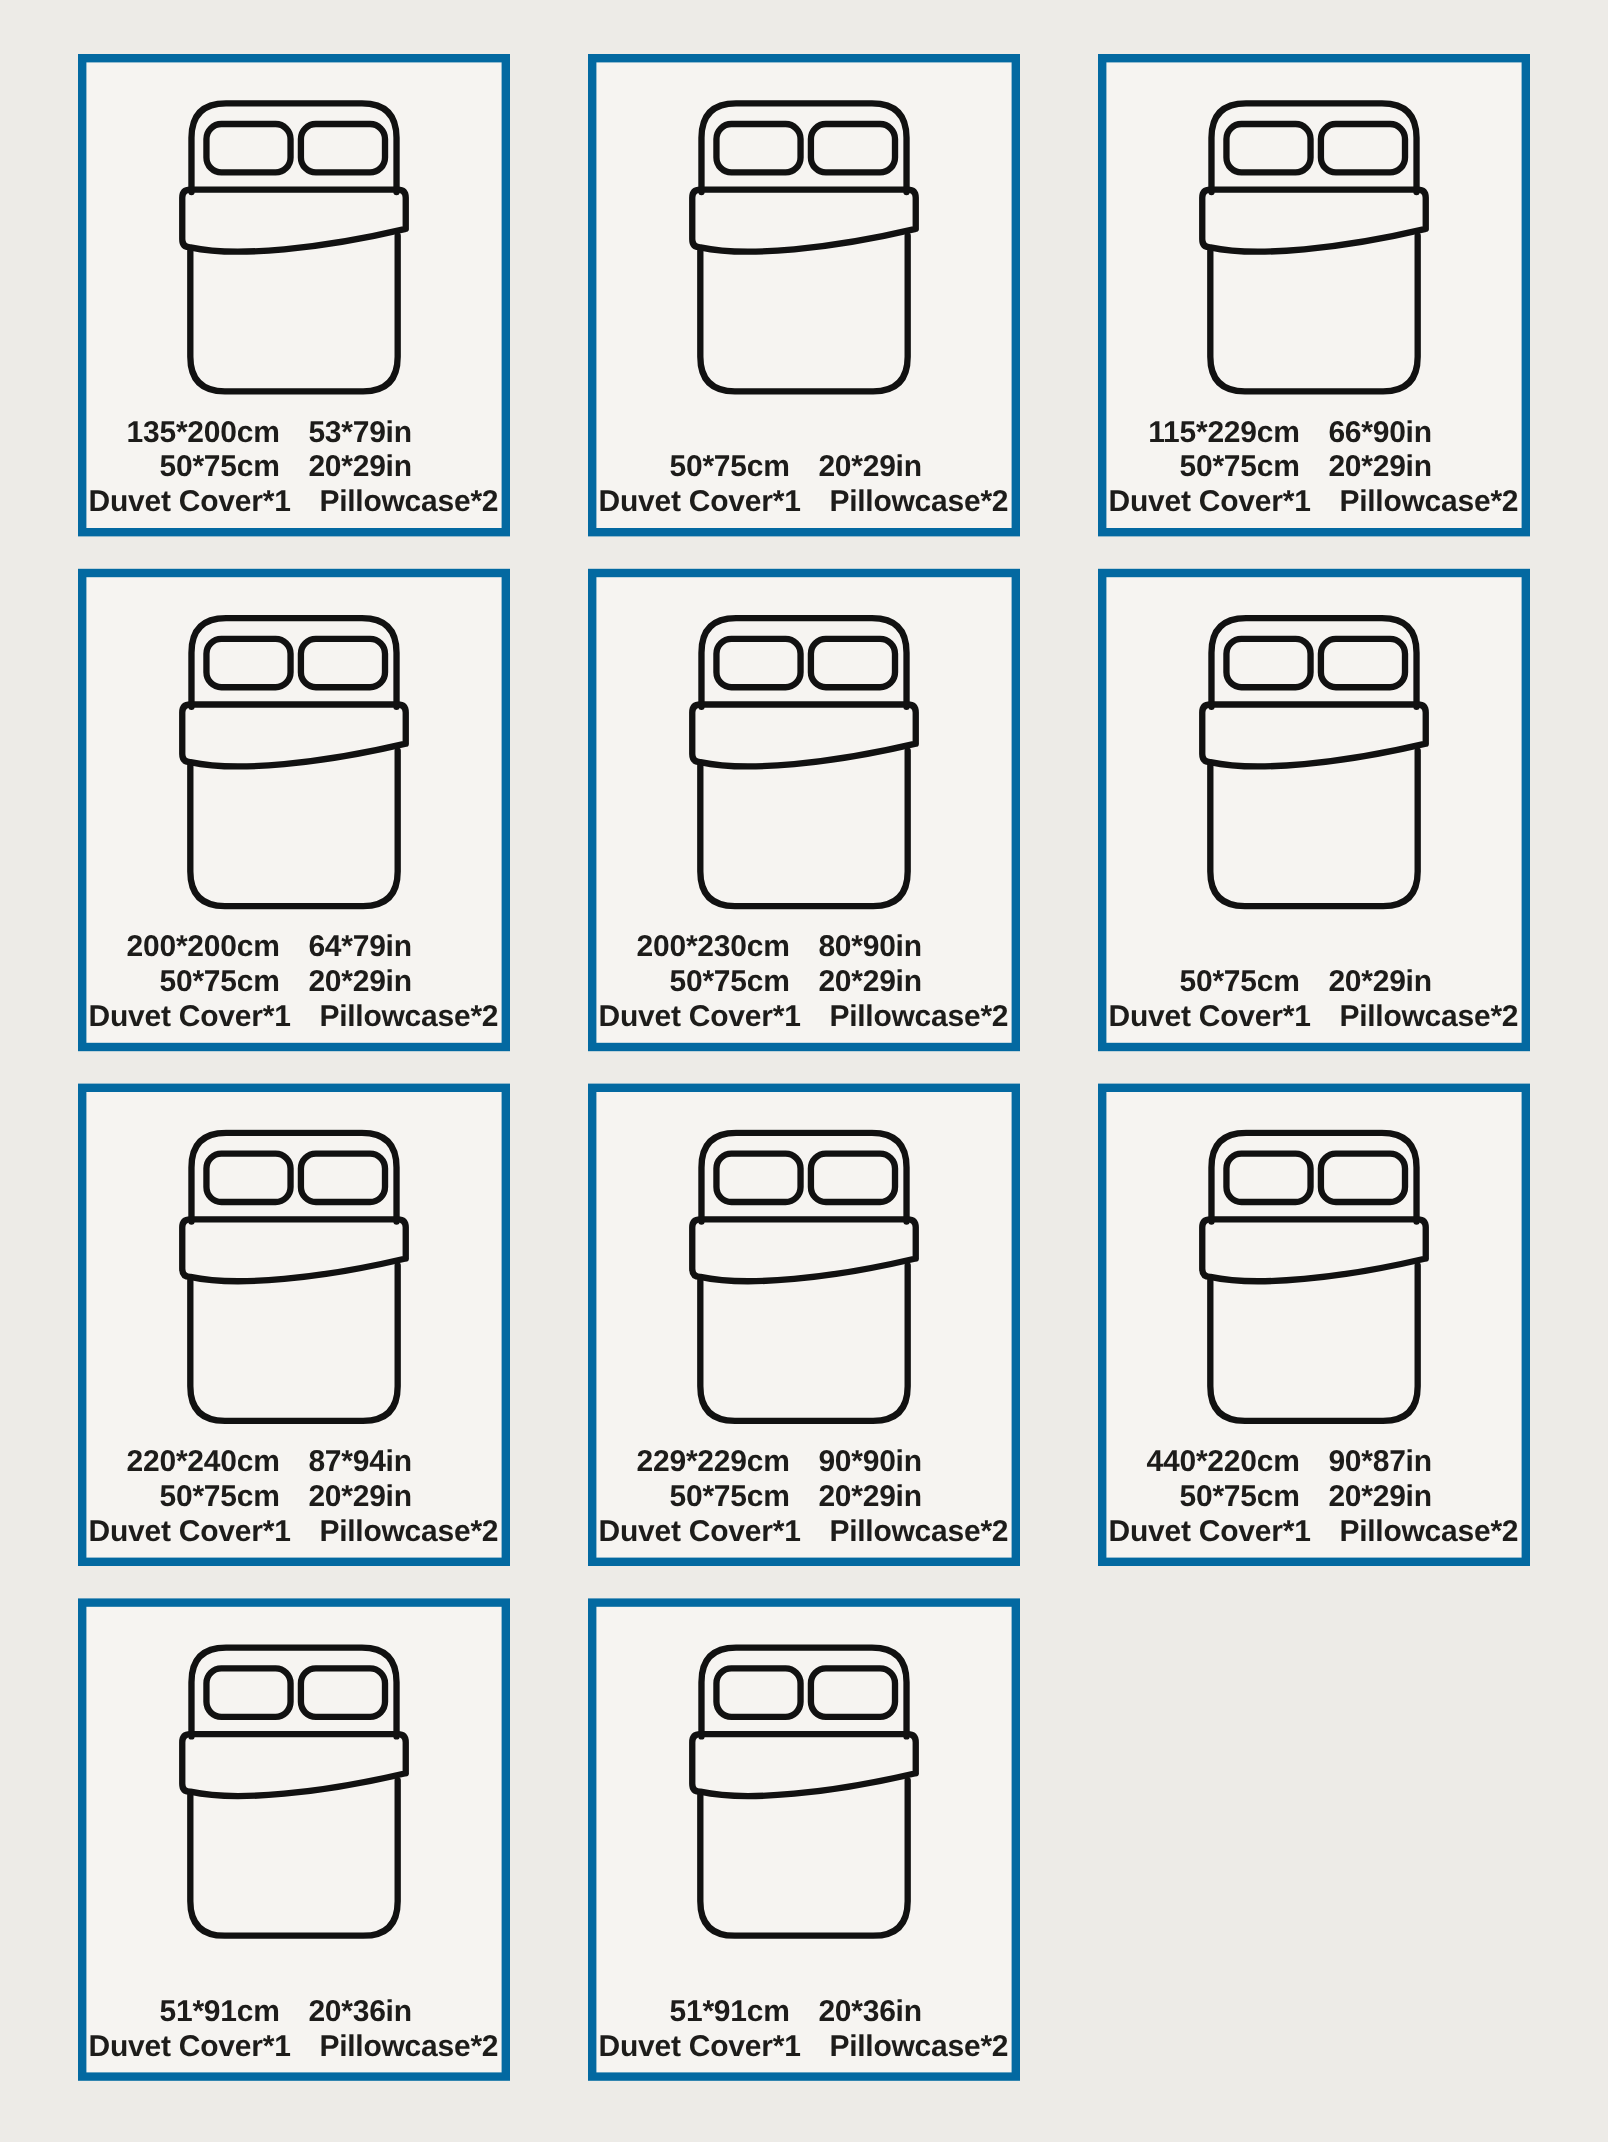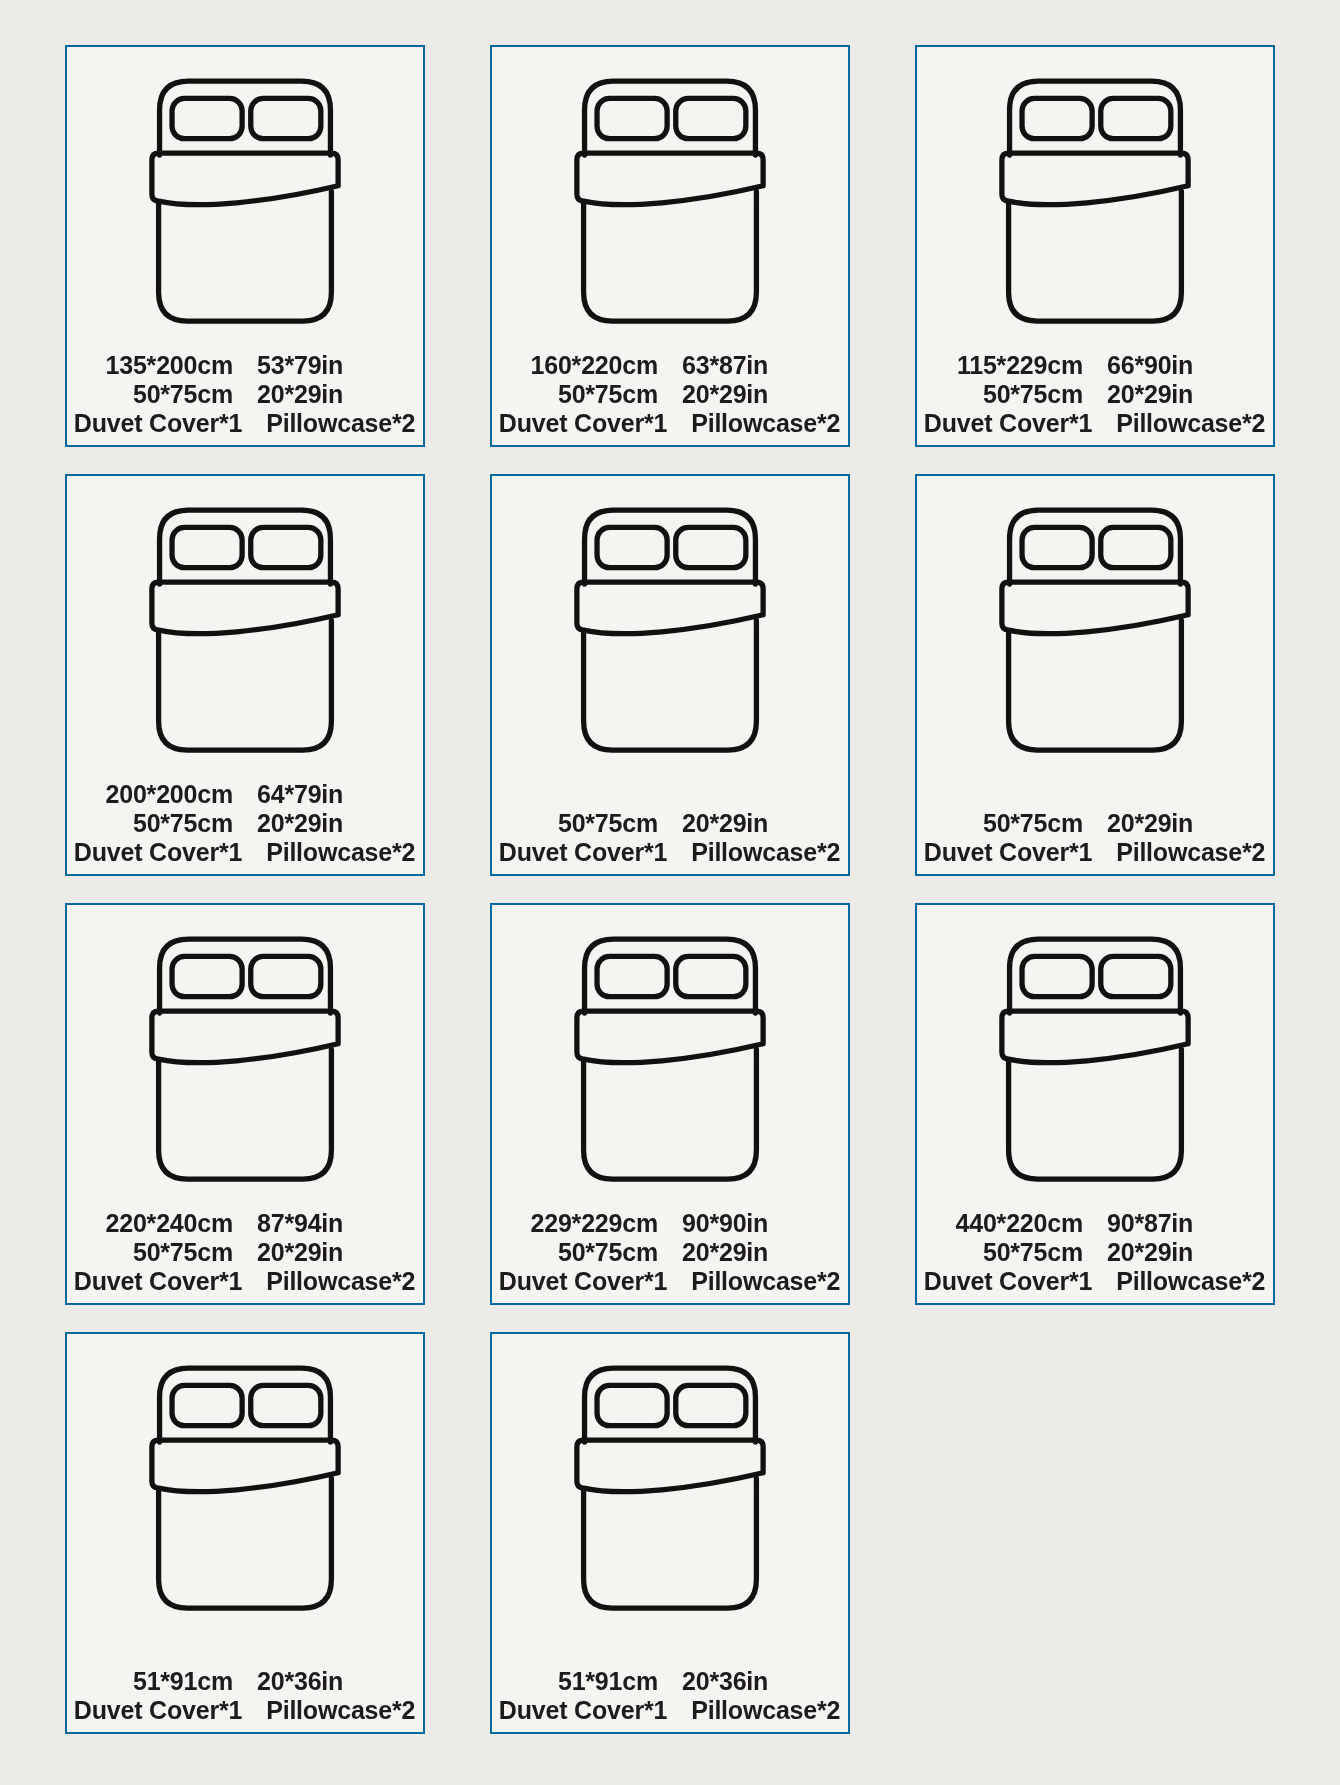--- a/index.html
+++ b/index.html
@@ -16,21 +16,21 @@
     height: 1785px;
     padding: 45px 65px 51px 65px;
     display: grid;
     grid-template-columns: repeat(3, 360px);
     grid-auto-rows: 402px;
     column-gap: 65px;
     row-gap: 27px;
   }
   .cell {
     box-sizing: border-box;
-    border: 2px solid #0369a1;
+    border: 7px solid #0369a1;
     background: #f6f4f1;
     display: flex;
     flex-direction: column;
     align-items: center;
   }
   .bed-svg {
     margin-top: 31px;
     width: 192px;
     height: 250px;
     flex: 0 0 auto;
@@ -101,24 +101,20 @@
     <div class="cell">
     <svg class="bed-svg" viewBox="0 0 200 260" aria-hidden="true">
       <path d="M11 80 L11 33 Q11 3 41 3 L159 3 Q189 3 189 33 L189 80"></path>
       <rect x="24" y="21" width="73" height="42" rx="13"></rect>
       <rect x="106" y="21" width="73" height="42" rx="13"></rect>
       <path d="M197 112 L197 85 Q197 78 190 78 L10 78 Q3 78 3 85 L3 121 Q3 128 10 128 C 50 137, 125 129, 197 112"></path>
       <path d="M10 131 L10 223 Q10 253 40 253 L160 253 Q190 253 190 223 L190 118"></path>
     </svg>
     <div class="lines">
       <div class="line">
-        <span class="c1">160*220cm</span>
-        <span class="c2">63*87in</span>
-      </div>
-      <div class="line">
         <span class="c1">50*75cm</span>
         <span class="c2">20*29in</span>
       </div>
       <div class="line">
         <span class="c1">Duvet Cover*1</span>
         <span class="c2">Pillowcase*2</span>
       </div>
     </div>
   </div>
     <div class="cell">
@@ -170,20 +166,24 @@
     <div class="cell">
     <svg class="bed-svg" viewBox="0 0 200 260" aria-hidden="true">
       <path d="M11 80 L11 33 Q11 3 41 3 L159 3 Q189 3 189 33 L189 80"></path>
       <rect x="24" y="21" width="73" height="42" rx="13"></rect>
       <rect x="106" y="21" width="73" height="42" rx="13"></rect>
       <path d="M197 112 L197 85 Q197 78 190 78 L10 78 Q3 78 3 85 L3 121 Q3 128 10 128 C 50 137, 125 129, 197 112"></path>
       <path d="M10 131 L10 223 Q10 253 40 253 L160 253 Q190 253 190 223 L190 118"></path>
     </svg>
     <div class="lines">
       <div class="line">
+        <span class="c1">200*230cm</span>
+        <span class="c2">80*90in</span>
+      </div>
+      <div class="line">
         <span class="c1">50*75cm</span>
         <span class="c2">20*29in</span>
       </div>
       <div class="line">
         <span class="c1">Duvet Cover*1</span>
         <span class="c2">Pillowcase*2</span>
       </div>
     </div>
   </div>
     <div class="cell">

